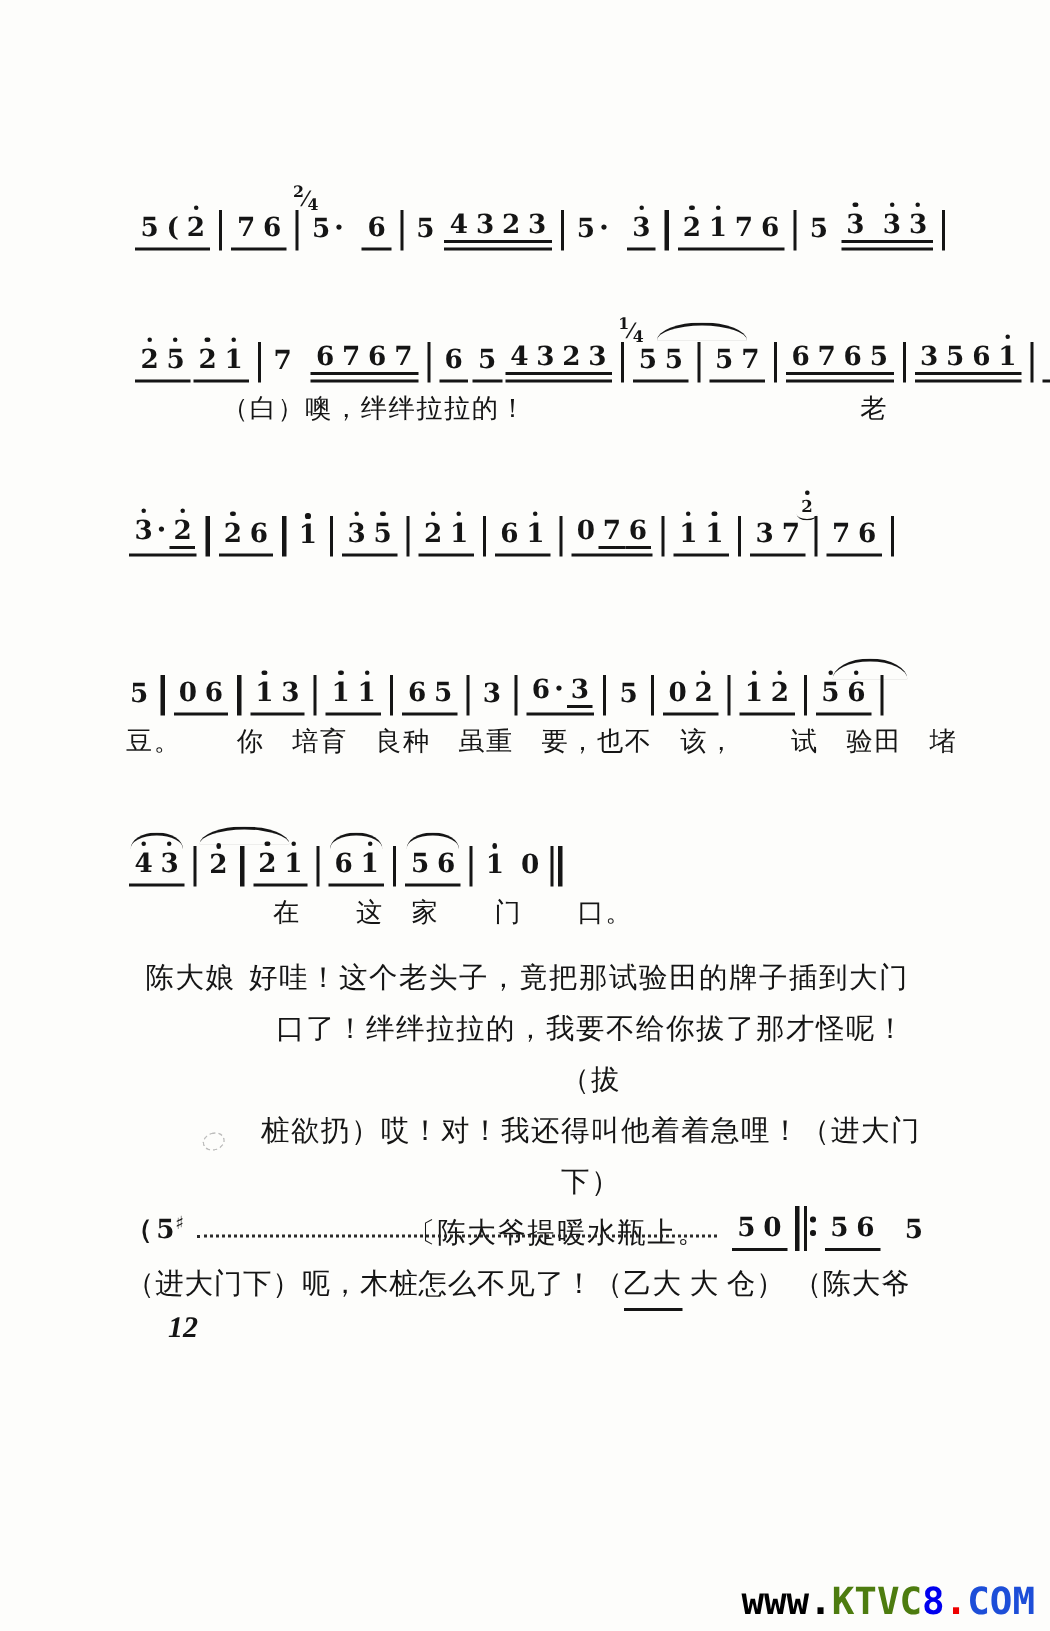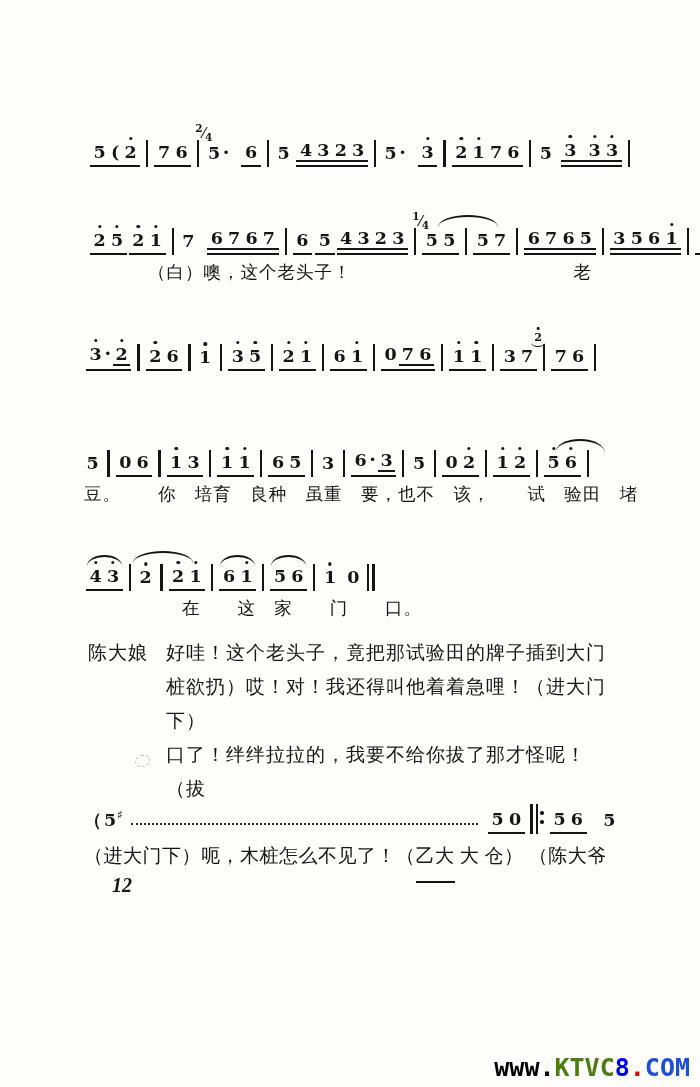--- a/index.html
+++ b/index.html
@@ -61,29 +61,29 @@
   .lead{flex:1;height:0;border-bottom:2.6px dotted #2a2a2a;margin:0 10px 9px 8px;align-self:flex-end;}
   .spc{display:inline-block;flex:none;}
 
   
   .lyr{font-size:17.5px;letter-spacing:1px;word-spacing:13px;margin-top:5px;white-space:pre;}
   .lyr-flex{display:flex;justify-content:space-between;padding-left:58px;padding-right:26px;word-spacing:2px;}
   .lyr-indent{padding-left:96px;}
 
   
   .dialog{position:absolute;top:636px;left:88px;width:534px;
-      font-size:19px;line-height:34px;letter-spacing:1px;}
+      font-size:19px;line-height:34px;letter-spacing:1px;text-align:center;}
   .drow{display:flex;}
   .speaker{flex:0 0 78px;}
   .dcont{padding-left:78px;}
   .dstage{padding-left:33px;}
 
   .percline{position:absolute;top:778px;left:84px;width:534px;}
   .dline2{margin-top:9px;font-size:19px;letter-spacing:0.5px;white-space:pre;}
-  .und{border-bottom:2px solid #151515;padding-bottom:15px;}
+  .und{border-bottom:2px solid #151515;padding-bottom:5px;}
 
   .pagenum{position:absolute;top:874px;left:112px;font-style:italic;font-weight:700;font-size:20px;}
 
   .artifact{position:absolute;top:755px;left:135px;width:13px;height:10px;
       border:1.6px dashed #8a8a8a;border-radius:50%;opacity:.55;transform:rotate(-18deg);}
 
   .watermark{position:absolute;top:1053px;right:10px;
       font-family:"DejaVu Sans Mono","Liberation Mono",monospace;
       font-weight:700;font-size:25px;letter-spacing:0px;white-space:pre;}
 </style>
@@ -222,21 +222,21 @@
           <span class="note">5</span>
           <span class="note">6</span>
           <span class="note">1<i class="da"></i></span>
         </span>
         <span class="bar"></span>
         <span class="bg u1">
           <span class="note">5</span>
         </span>
       </div>
     <div class="lyr lyr-flex">
-      <span>（白）噢，这个老头子！</span>
+      <span>（白）噢，绊绊拉拉的！</span>
       <span>老</span>
     </div>
   </section>
 
   <section class="mline" style="top:318px;left:86px;">
     <div class="mrow">
         <span class="bg u1">
           <span class="note">3<i class="da"></i></span>
           <span class="aug">·</span>
           <span class="note xu">2<i class="da"></i></span>
@@ -390,22 +390,23 @@
         </span>
       </div>
     <div class="lyr lyr-indent">在　 这 家　 门　 口。</div>
   </section>
 
   <section class="dialog">
     <div class="drow">
       <span class="speaker">陈大娘</span>
       <span>好哇！这个老头子，竟把那试验田的牌子插到大门</span>
     </div>
+    <div class="dcont">口了！绊绊拉拉的，我要不给你拔了那才怪呢！（拔</div>
     <div class="dcont">桩欲扔）哎！对！我还得叫他着着急哩！（进大门下）</div>
-    <div class="dcont">口了！绊绊拉拉的，我要不给你拔了那才怪呢！（拔</div>
+    <div class="dstage">〔陈大爷提暖水瓶上。</div>
   </section>
 
   <span class="artifact"></span>
 
   <section class="percline">
     <div class="mrow">
         <span class="mtxt">（</span>
         <span class="solo">
           <span class="note">5</span>
         </span>

